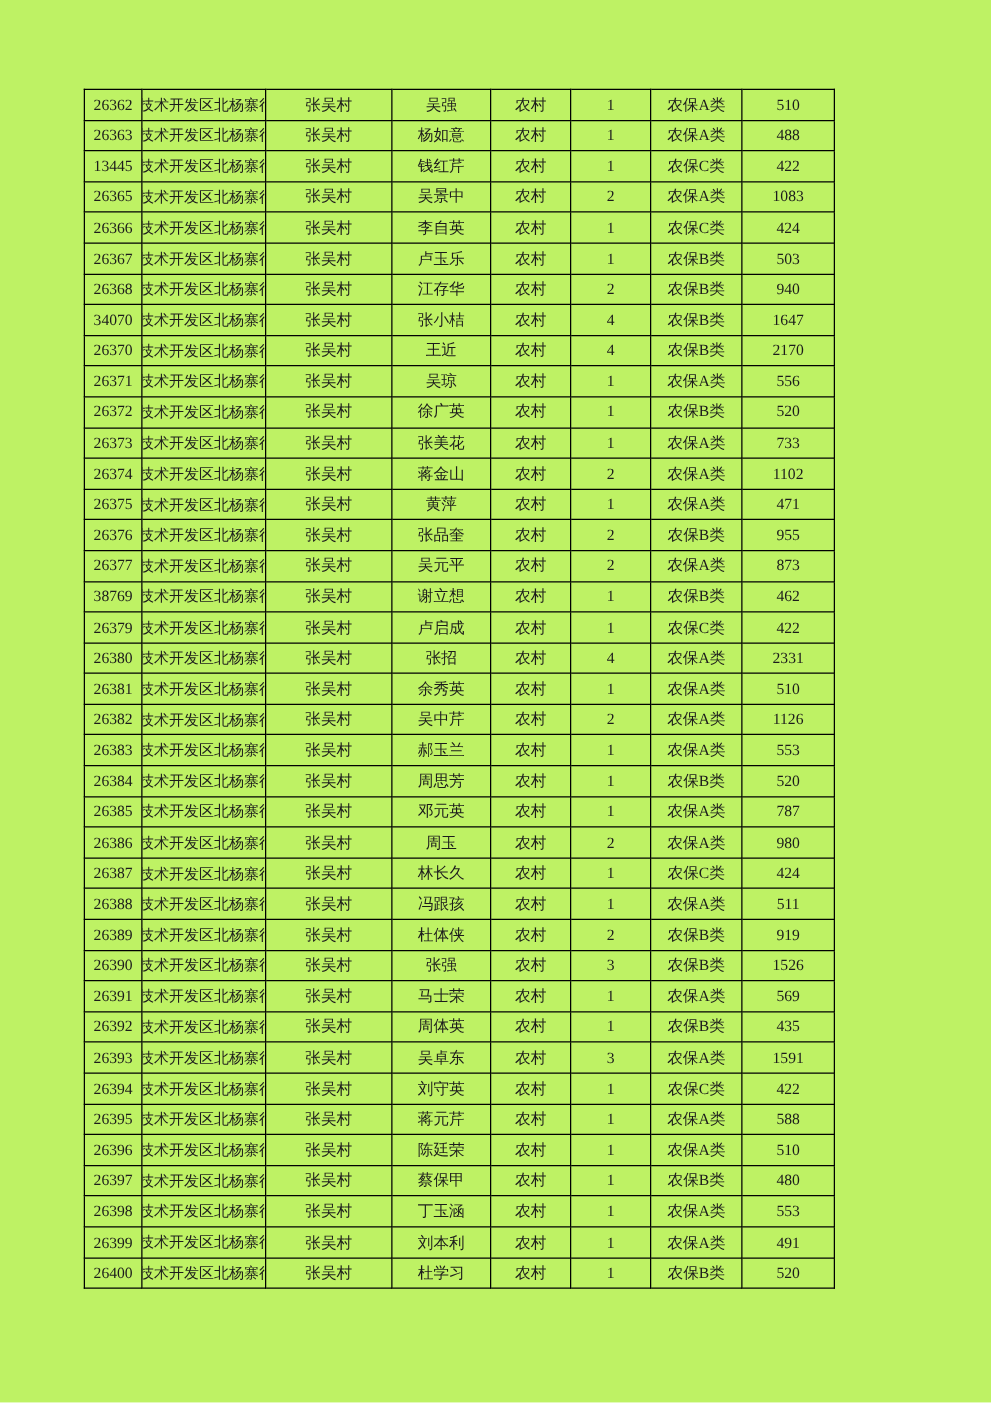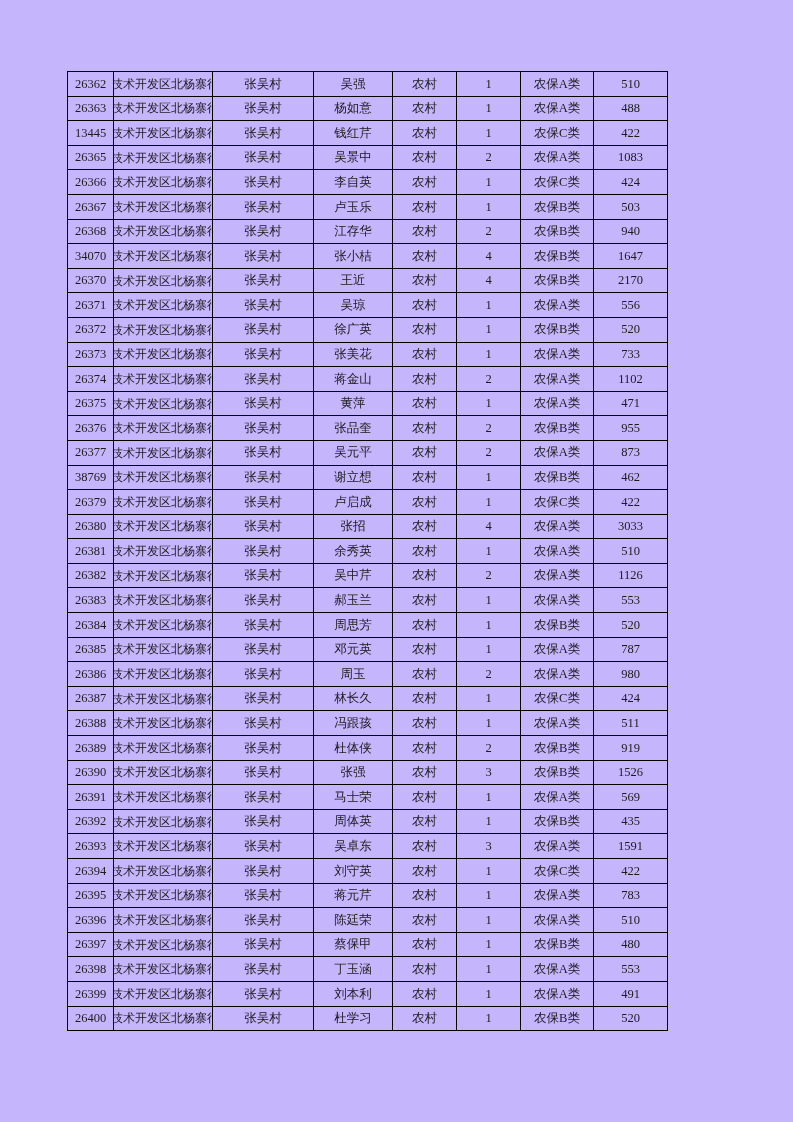--- a/index.html
+++ b/index.html
@@ -3,21 +3,21 @@
 <meta charset="utf-8">
 <style>
   html, body {
     margin: 0; padding: 0;
     background: #ffffff;
     width: 793px; height: 1122px;
   }
   .page {
     position: relative;
     width: 793px; height: 1122px;
-    background: #c4b5fd;
+    background: #bef264;
     overflow: hidden;
     font-family: "Liberation Serif", "DejaVu Serif", serif;
   }
   table.data-table {
     position: absolute;
     left: 67px; top: 71px;
     width: 600px;
     border-collapse: collapse;
     table-layout: fixed;
   }
@@ -246,21 +246,21 @@
           <td class="col-amount">422</td>
         </tr>
         <tr>
           <td class="col-id">26380</td>
           <td class="col-district">技术开发区北杨寨行</td>
           <td class="col-village">张吴村</td>
           <td class="col-name">张招</td>
           <td class="col-type">农村</td>
           <td class="col-count">4</td>
           <td class="col-category">农保A类</td>
-          <td class="col-amount">3033</td>
+          <td class="col-amount">2331</td>
         </tr>
         <tr>
           <td class="col-id">26381</td>
           <td class="col-district">技术开发区北杨寨行</td>
           <td class="col-village">张吴村</td>
           <td class="col-name">余秀英</td>
           <td class="col-type">农村</td>
           <td class="col-count">1</td>
           <td class="col-category">农保A类</td>
           <td class="col-amount">510</td>
@@ -396,21 +396,21 @@
           <td class="col-amount">422</td>
         </tr>
         <tr>
           <td class="col-id">26395</td>
           <td class="col-district">技术开发区北杨寨行</td>
           <td class="col-village">张吴村</td>
           <td class="col-name">蒋元芹</td>
           <td class="col-type">农村</td>
           <td class="col-count">1</td>
           <td class="col-category">农保A类</td>
-          <td class="col-amount">783</td>
+          <td class="col-amount">588</td>
         </tr>
         <tr>
           <td class="col-id">26396</td>
           <td class="col-district">技术开发区北杨寨行</td>
           <td class="col-village">张吴村</td>
           <td class="col-name">陈廷荣</td>
           <td class="col-type">农村</td>
           <td class="col-count">1</td>
           <td class="col-category">农保A类</td>
           <td class="col-amount">510</td>

